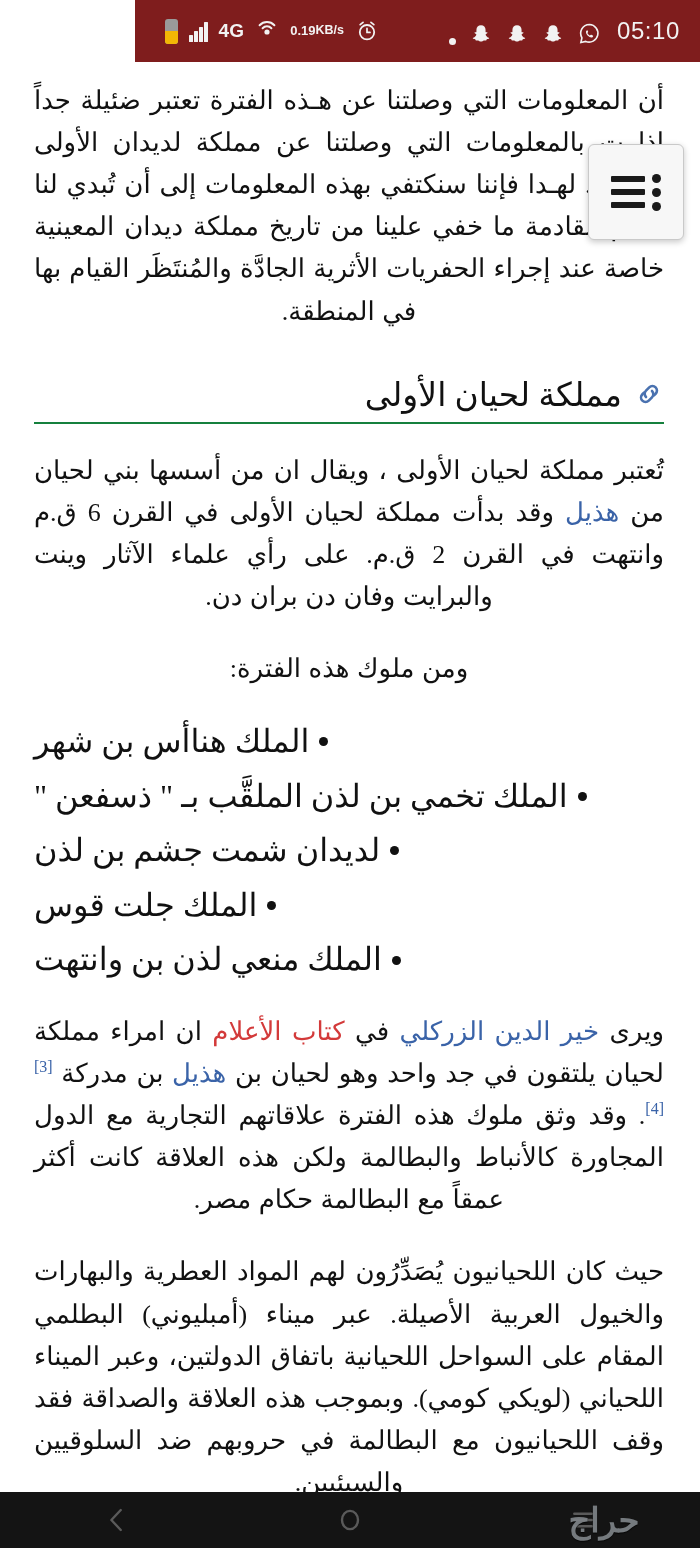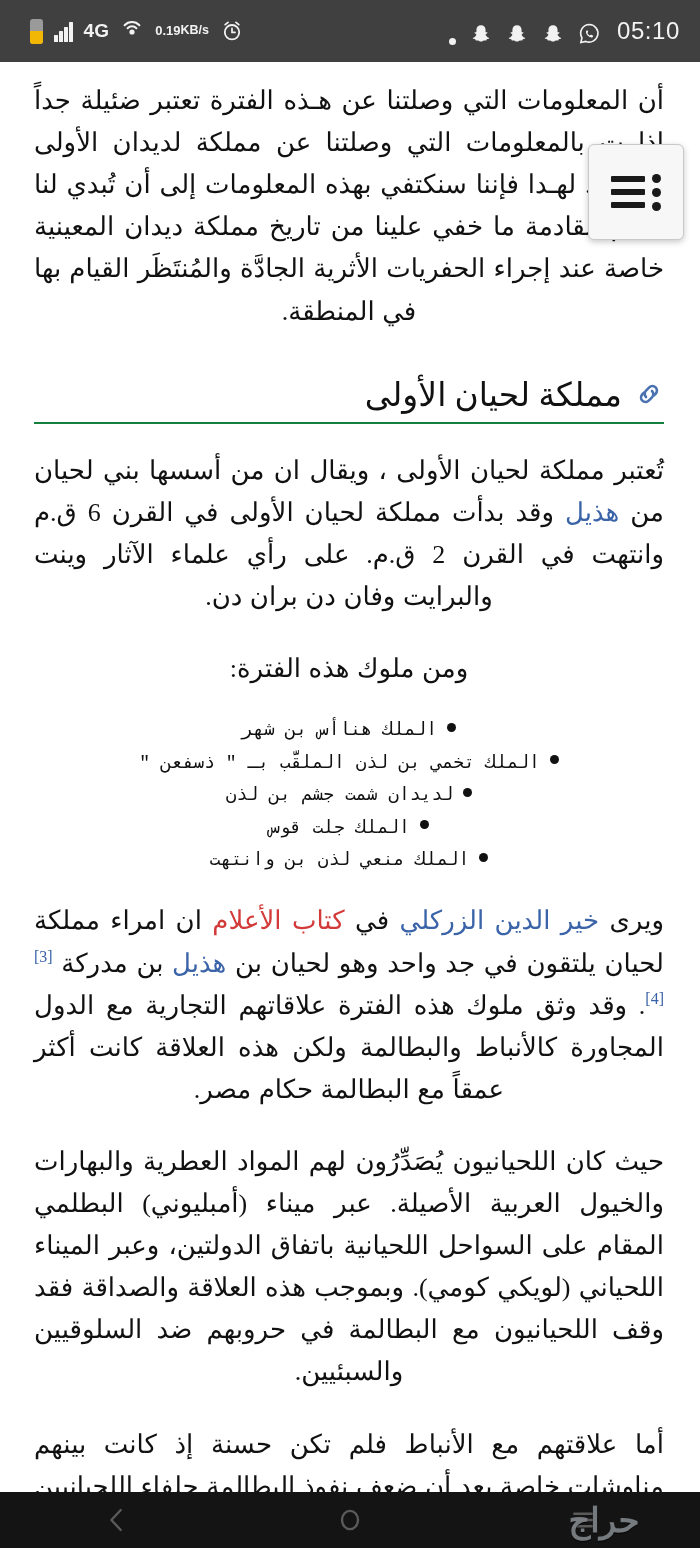--- a/index.html
+++ b/index.html
@@ -17,23 +17,23 @@
     position: relative;
     width: 700px;
     height: 1548px;
     background: #ffffff;
     overflow: hidden;
   }
 
   
   .status-bar {
     position: relative;
-    width: 700px;
+    width: 565px;
     height: 62px;
-    background: #404040;
+    background: #7f1d1d;
     display: flex;
     align-items: center;
     justify-content: space-between;
     padding: 0 20px 0 30px;
     direction: ltr;
     color: #f2f2f2;
     font-family: "Liberation Sans", sans-serif;
   }
   .status-left {
     display: flex;
@@ -176,28 +176,27 @@
   sup.ref { font-size: 16px; color: #3a63a8; vertical-align: super; }
 
   
   ul.kings {
     list-style: none;
     margin: 0 0 26px 0;
     padding: 0;
     direction: rtl;
   }
   ul.kings li {
-    font-size: 18px;
+    font-size: 32px;
     line-height: 1.58;
     color: #111111;
-    text-align: center;
+    text-align: left;
     position: relative;
     white-space: nowrap;
     margin-bottom: 4px;
-    font-family: Liberation Mono, monospace;
   }
   ul.kings li .bullet {
     display: inline-block;
     width: 9px; height: 9px;
     border-radius: 50%;
     background: #111;
     vertical-align: middle;
     margin-left: 10px;
     position: relative;
     top: -3px;

